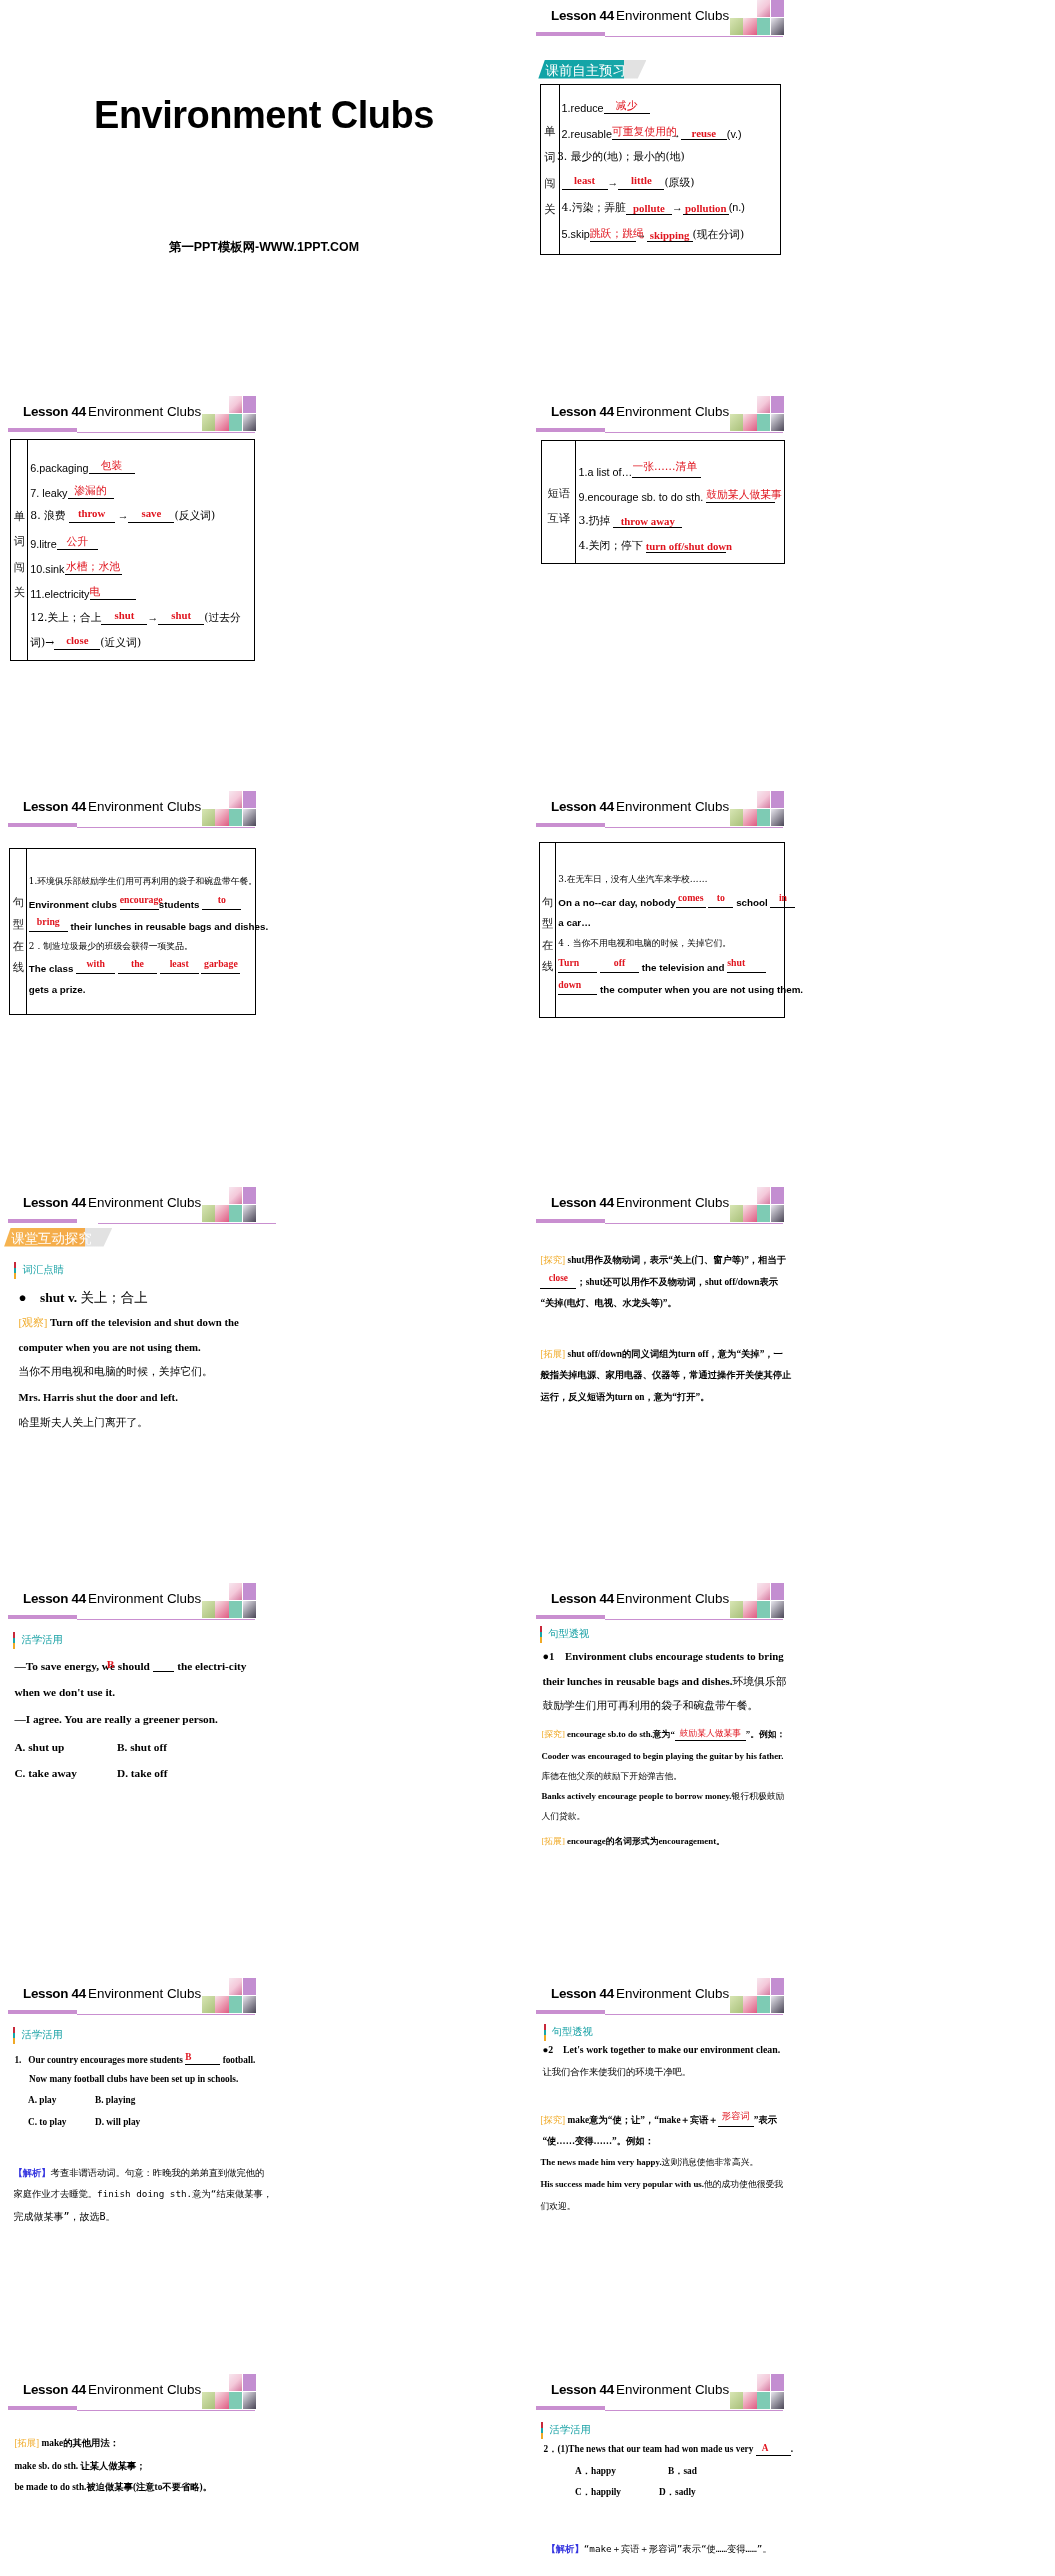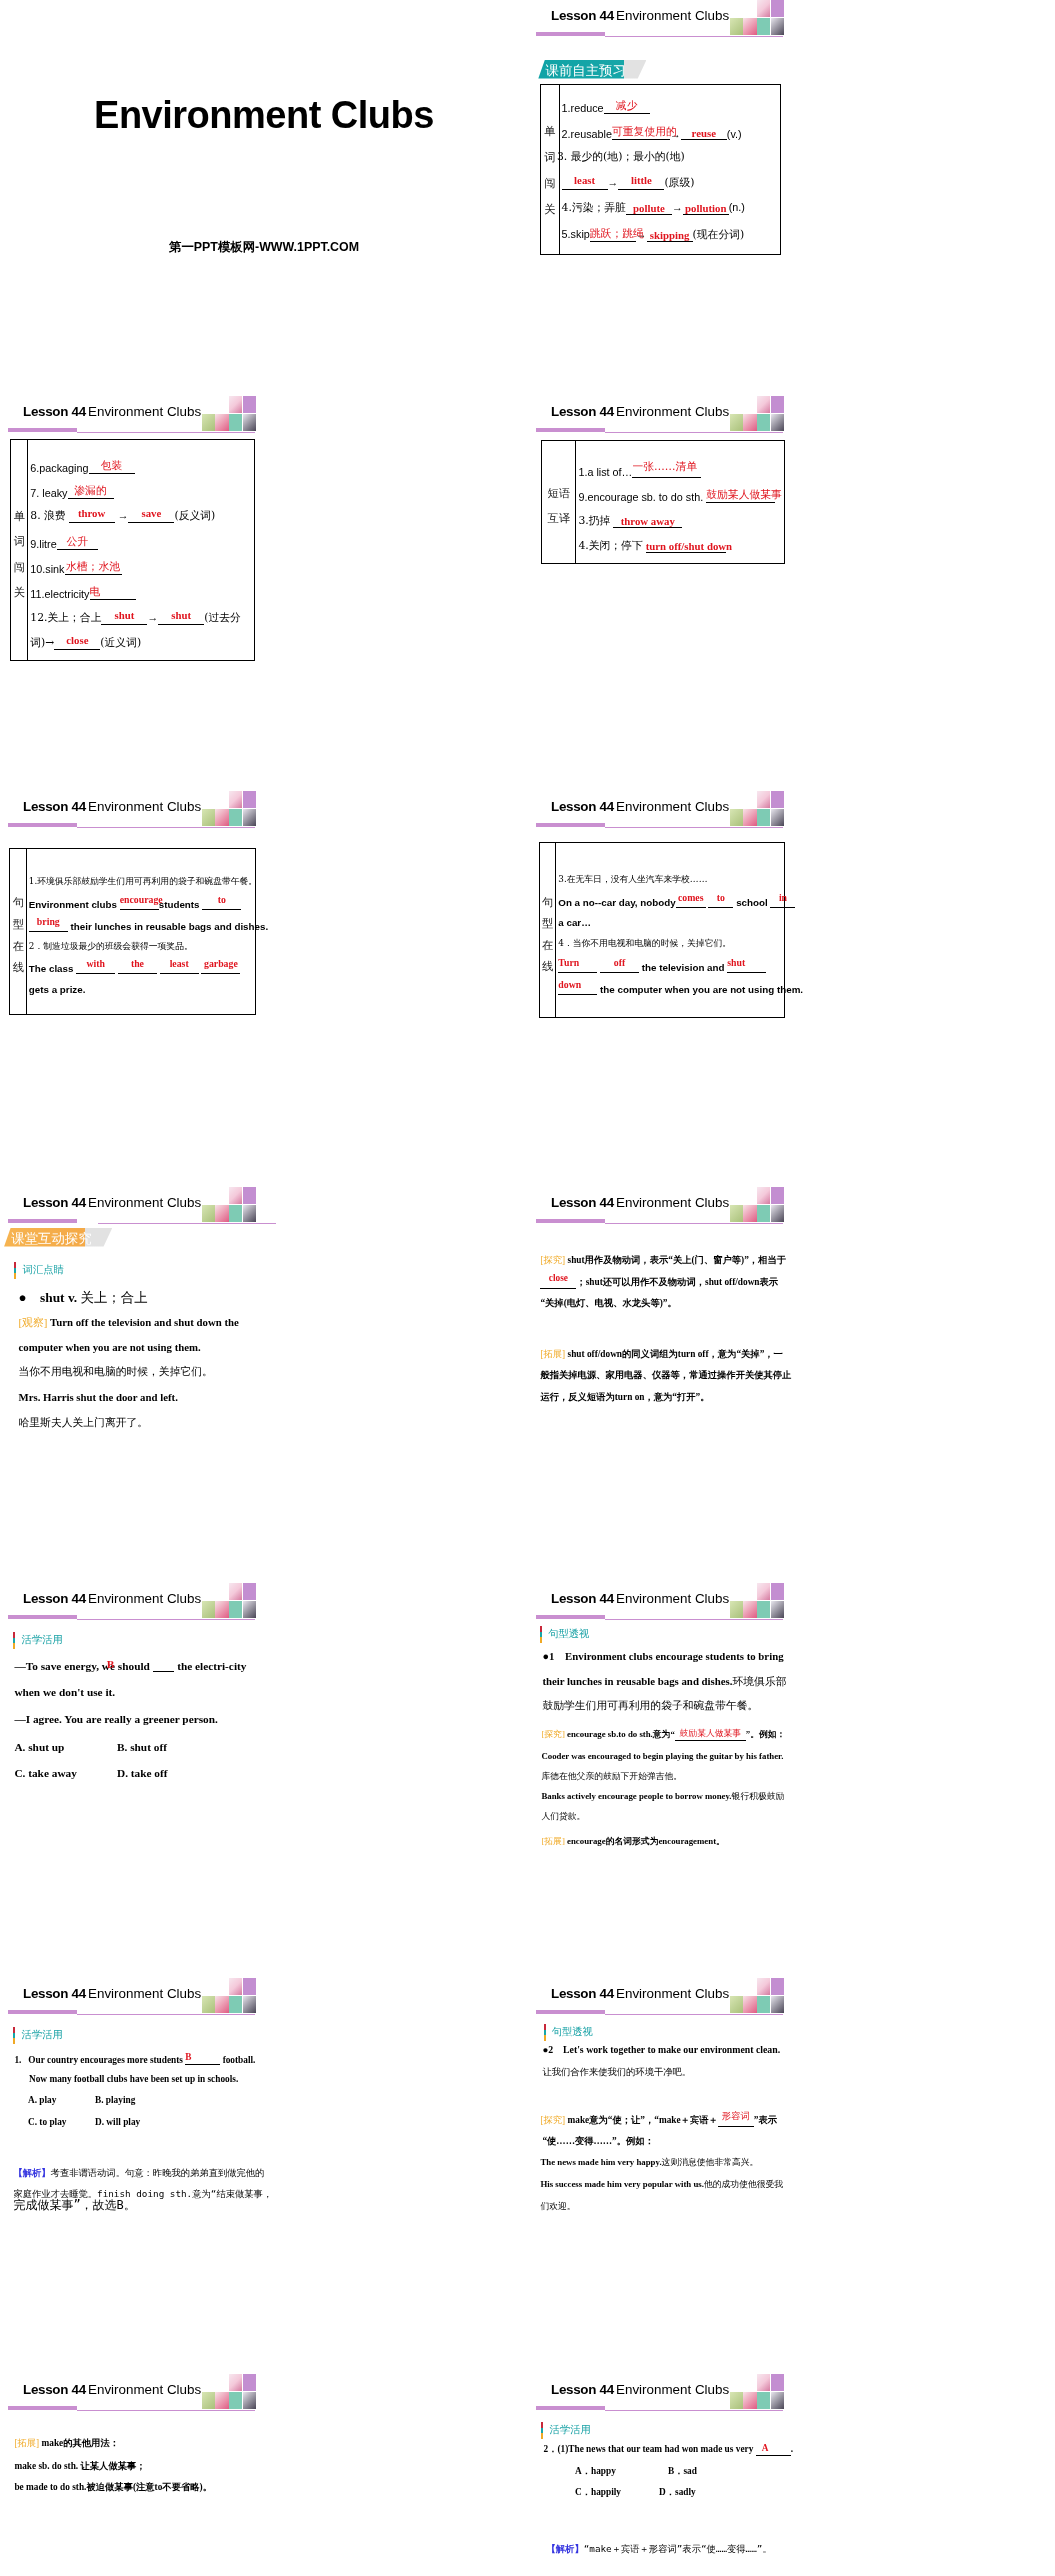--- a/index.html
+++ b/index.html
@@ -361,21 +361,21 @@
         <span class="ctext">活学活用</span>
       </div>
     <div class="txt bold" style="left:14.4px;top:74px;font-size:9.3px"><span>1.</span>&nbsp;&nbsp;&nbsp;<span>Our country encourages more students</span> <span class="blank" style="width:35px;text-align:left"><span class="ans">B</span></span> <span>football.</span></div>
     <div class="txt bold" style="left:29px;top:96px;font-size:9.3px">Now many football clubs have been set up in schools.</div>
     <div class="txt bold" style="left:28px;top:117px;font-size:9.3px">A. play</div>
     <div class="txt bold" style="left:95px;top:117px;font-size:9.3px">B. playing</div>
     <div class="txt bold" style="left:28px;top:139px;font-size:9.3px">C. to play</div>
     <div class="txt bold" style="left:95px;top:139px;font-size:9.3px">D. will play</div>
     <div class="txt" style="left:13.4px;top:189px;font-size:9.3px;font-family:'DejaVu Sans Mono',monospace"><span class="jiexi">【解析】</span><span>考查非谓语动词。句意：昨晚我的弟弟直到做完他的</span></div>
     <div class="txt" style="left:13.4px;top:210px;font-size:9.3px;font-family:'DejaVu Sans Mono',monospace">家庭作业才去睡觉。finish doing sth.意为“结束做某事，</div>
-    <div class="txt" style="left:13.4px;top:219px;font-size:12px;font-family:'DejaVu Sans Mono',monospace">完成做某事”，故选B。</div>
+    <div class="txt" style="left:13.4px;top:232px;font-size:10px;font-family:'DejaVu Sans Mono',monospace">完成做某事”，故选B。</div>
   </div>
 
   <div class="slide" style="left:528px;top:1978px">
     <div class="hdr">
       <span class="lesson">Lesson 44</span>
       <span class="ltitle">Environment Clubs</span>
       <div class="bar-thick"></div>
       <div class="bar-thin"></div>
       <div class="tiles">
         <div class="tile t-flower"></div>

